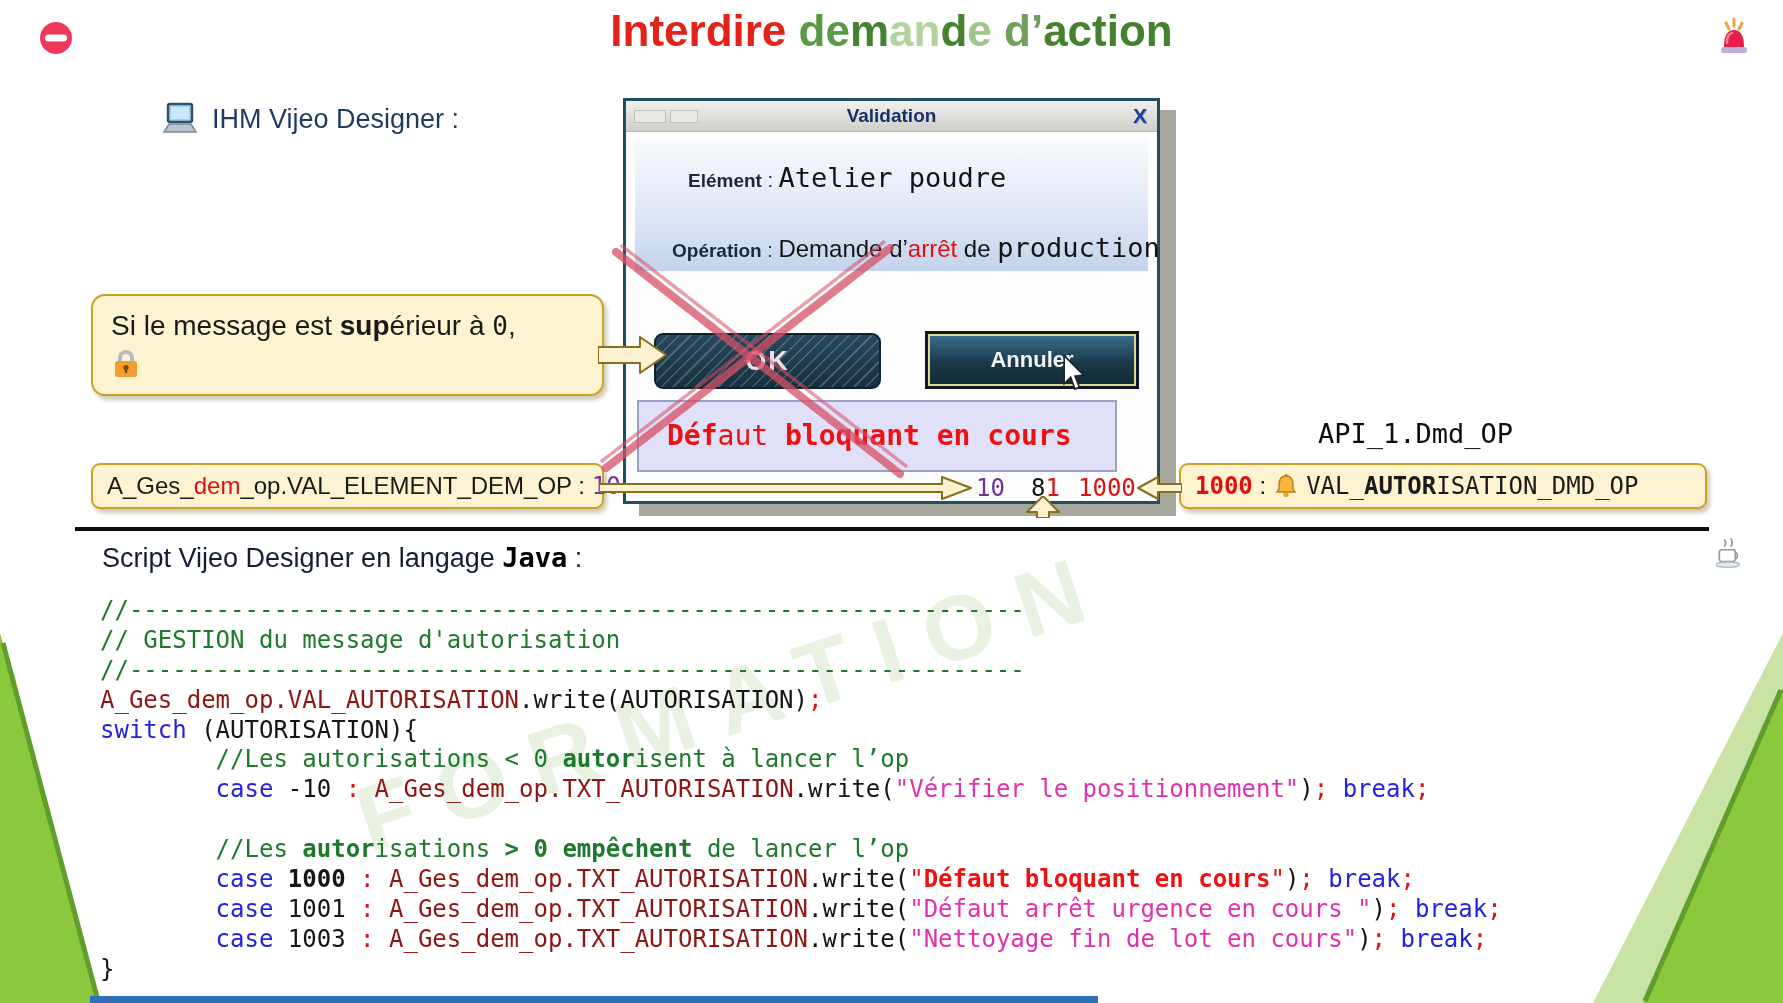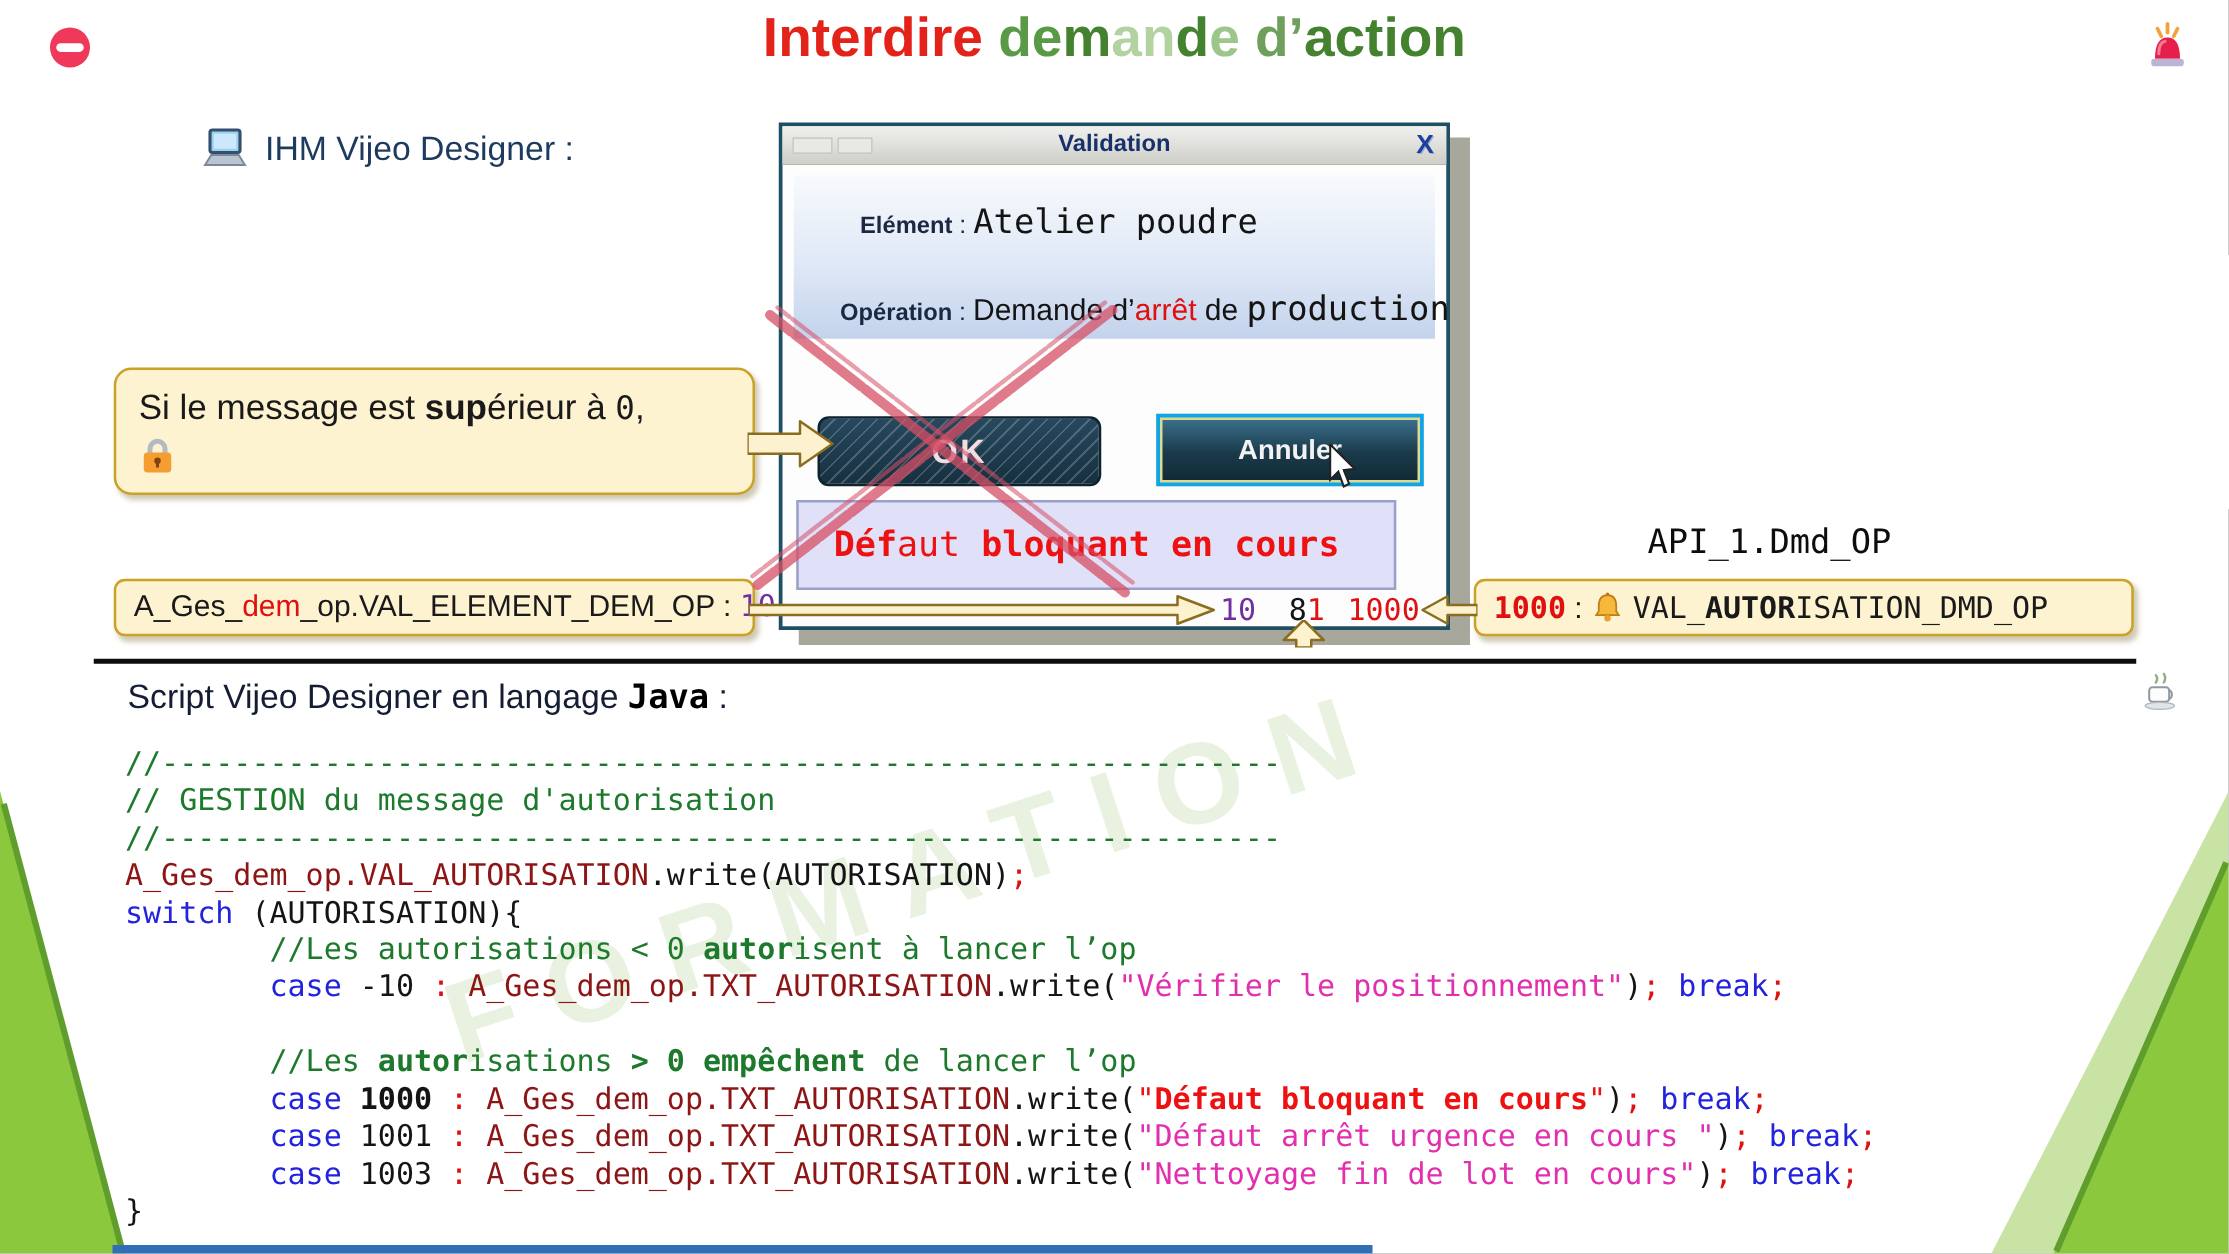--- a/index.html
+++ b/index.html
@@ -24,21 +24,21 @@
               background:linear-gradient(180deg,#f8fafd 0%,#dfe8f6 55%,#c3d3ec 100%);}
   .fld-line{position:absolute;white-space:nowrap;}
   .fld-label{font-size:19px;font-weight:bold;color:#1c2742;}
   .fld-sep{font-size:20px;color:#1c2742;}
   .ok-btn{position:absolute;left:28px;top:232px;width:227px;height:56px;border-radius:9px;
           background:
             repeating-linear-gradient(135deg,rgba(255,255,255,0.20) 0 1.5px,transparent 1.5px 8px),
             linear-gradient(180deg,#27485e,#16303f);
           border:2px solid #0e2330;color:#f4dde2;font-weight:bold;font-size:27px;letter-spacing:2px;
           text-align:center;line-height:52px;box-sizing:border-box;}
-  .cancel-outer{position:absolute;left:299px;top:230px;width:214px;height:58px;border:3px solid #0ea5e9;
+  .cancel-outer{position:absolute;left:299px;top:230px;width:214px;height:58px;border:3px solid #0f172a;
                 background:#ded98f;box-sizing:border-box;padding:2px;}
   .cancel-btn{width:100%;height:100%;background:linear-gradient(180deg,#3a6e8a,#1a3a4a 55%,#122a37);
               color:#f2f2f2;font-weight:bold;font-size:22px;text-align:center;line-height:48px;box-sizing:border-box;}
   .status-panel{position:absolute;left:11px;top:299px;width:480px;height:72px;background:#e0e0f8;
                 border:2px solid #9aa0c8;box-sizing:border-box;line-height:68px;padding-left:28px;
                 font-family:"DejaVu Sans Mono",monospace;font-size:28px;white-space:nowrap;}
   .dlg-num{position:absolute;font-family:"DejaVu Sans Mono",monospace;font-size:24px;z-index:6;white-space:nowrap;}
   
   .callout{position:absolute;background:#fdf3d1;border:2.5px solid #c9a227;box-sizing:border-box;
            box-shadow:3px 4px 4px rgba(120,100,40,0.35);color:#1a1a1a;z-index:5;}

